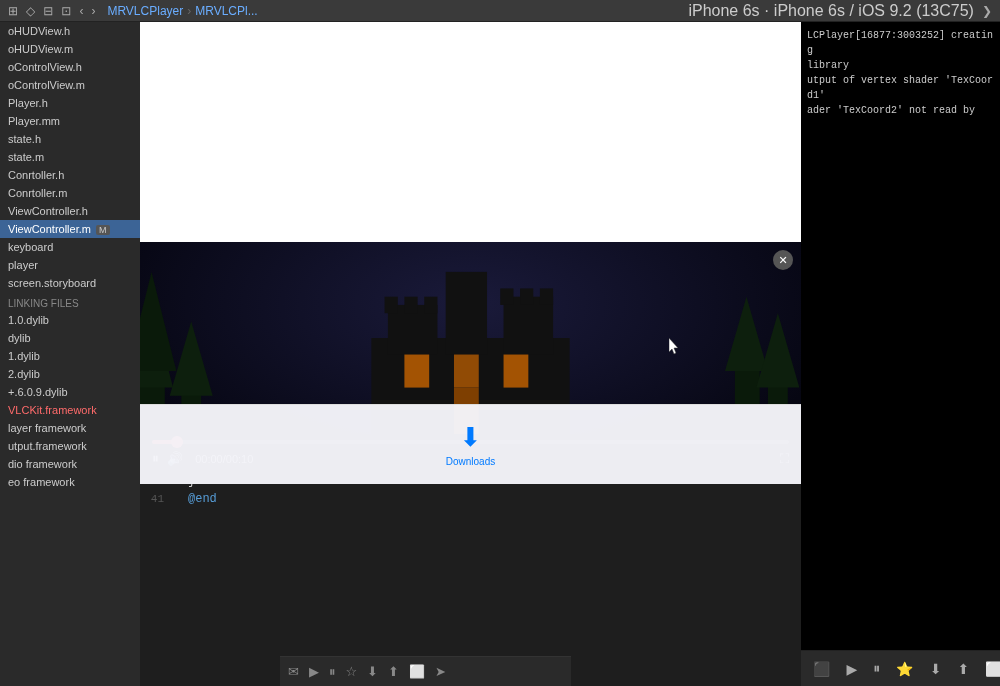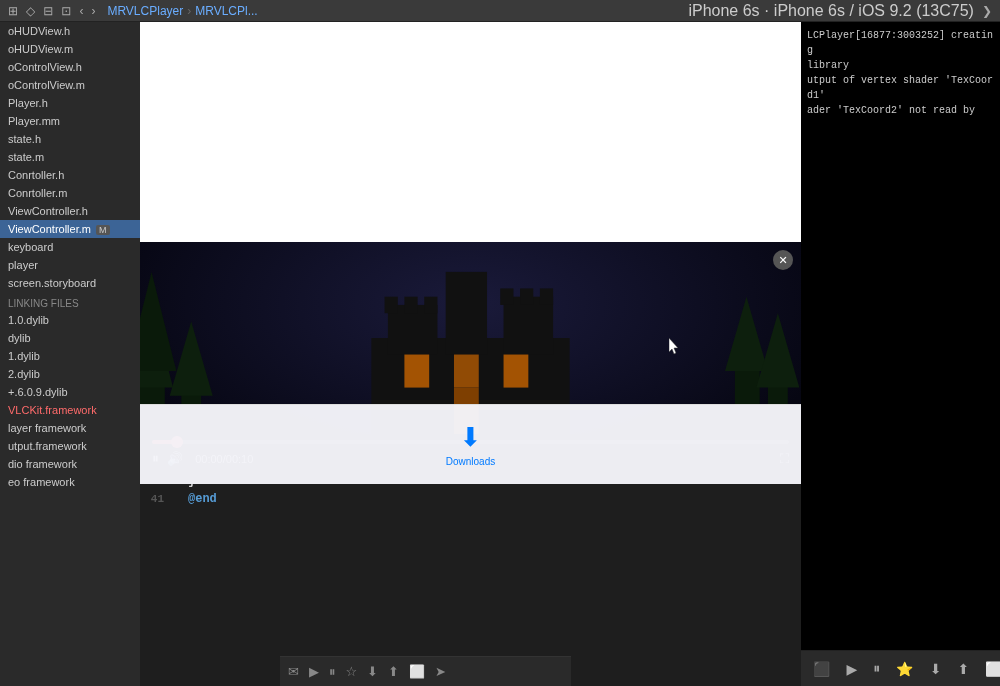--- a/index.html
+++ b/index.html
@@ -116,21 +116,20 @@
       display: flex;
       flex-direction: column;
       font-family: 'Courier New', monospace;
       font-size: 12px;
       line-height: 18px;
       padding-top: 0;
     }
     .code-line {
       display: flex;
       align-items: center;
-      font-weight: bold;
     }
     .line-num {
       color: #555;
       width: 32px;
       text-align: right;
       padding-right: 8px;
       flex-shrink: 0;
       user-select: none;
       font-size: 11px;
     }

